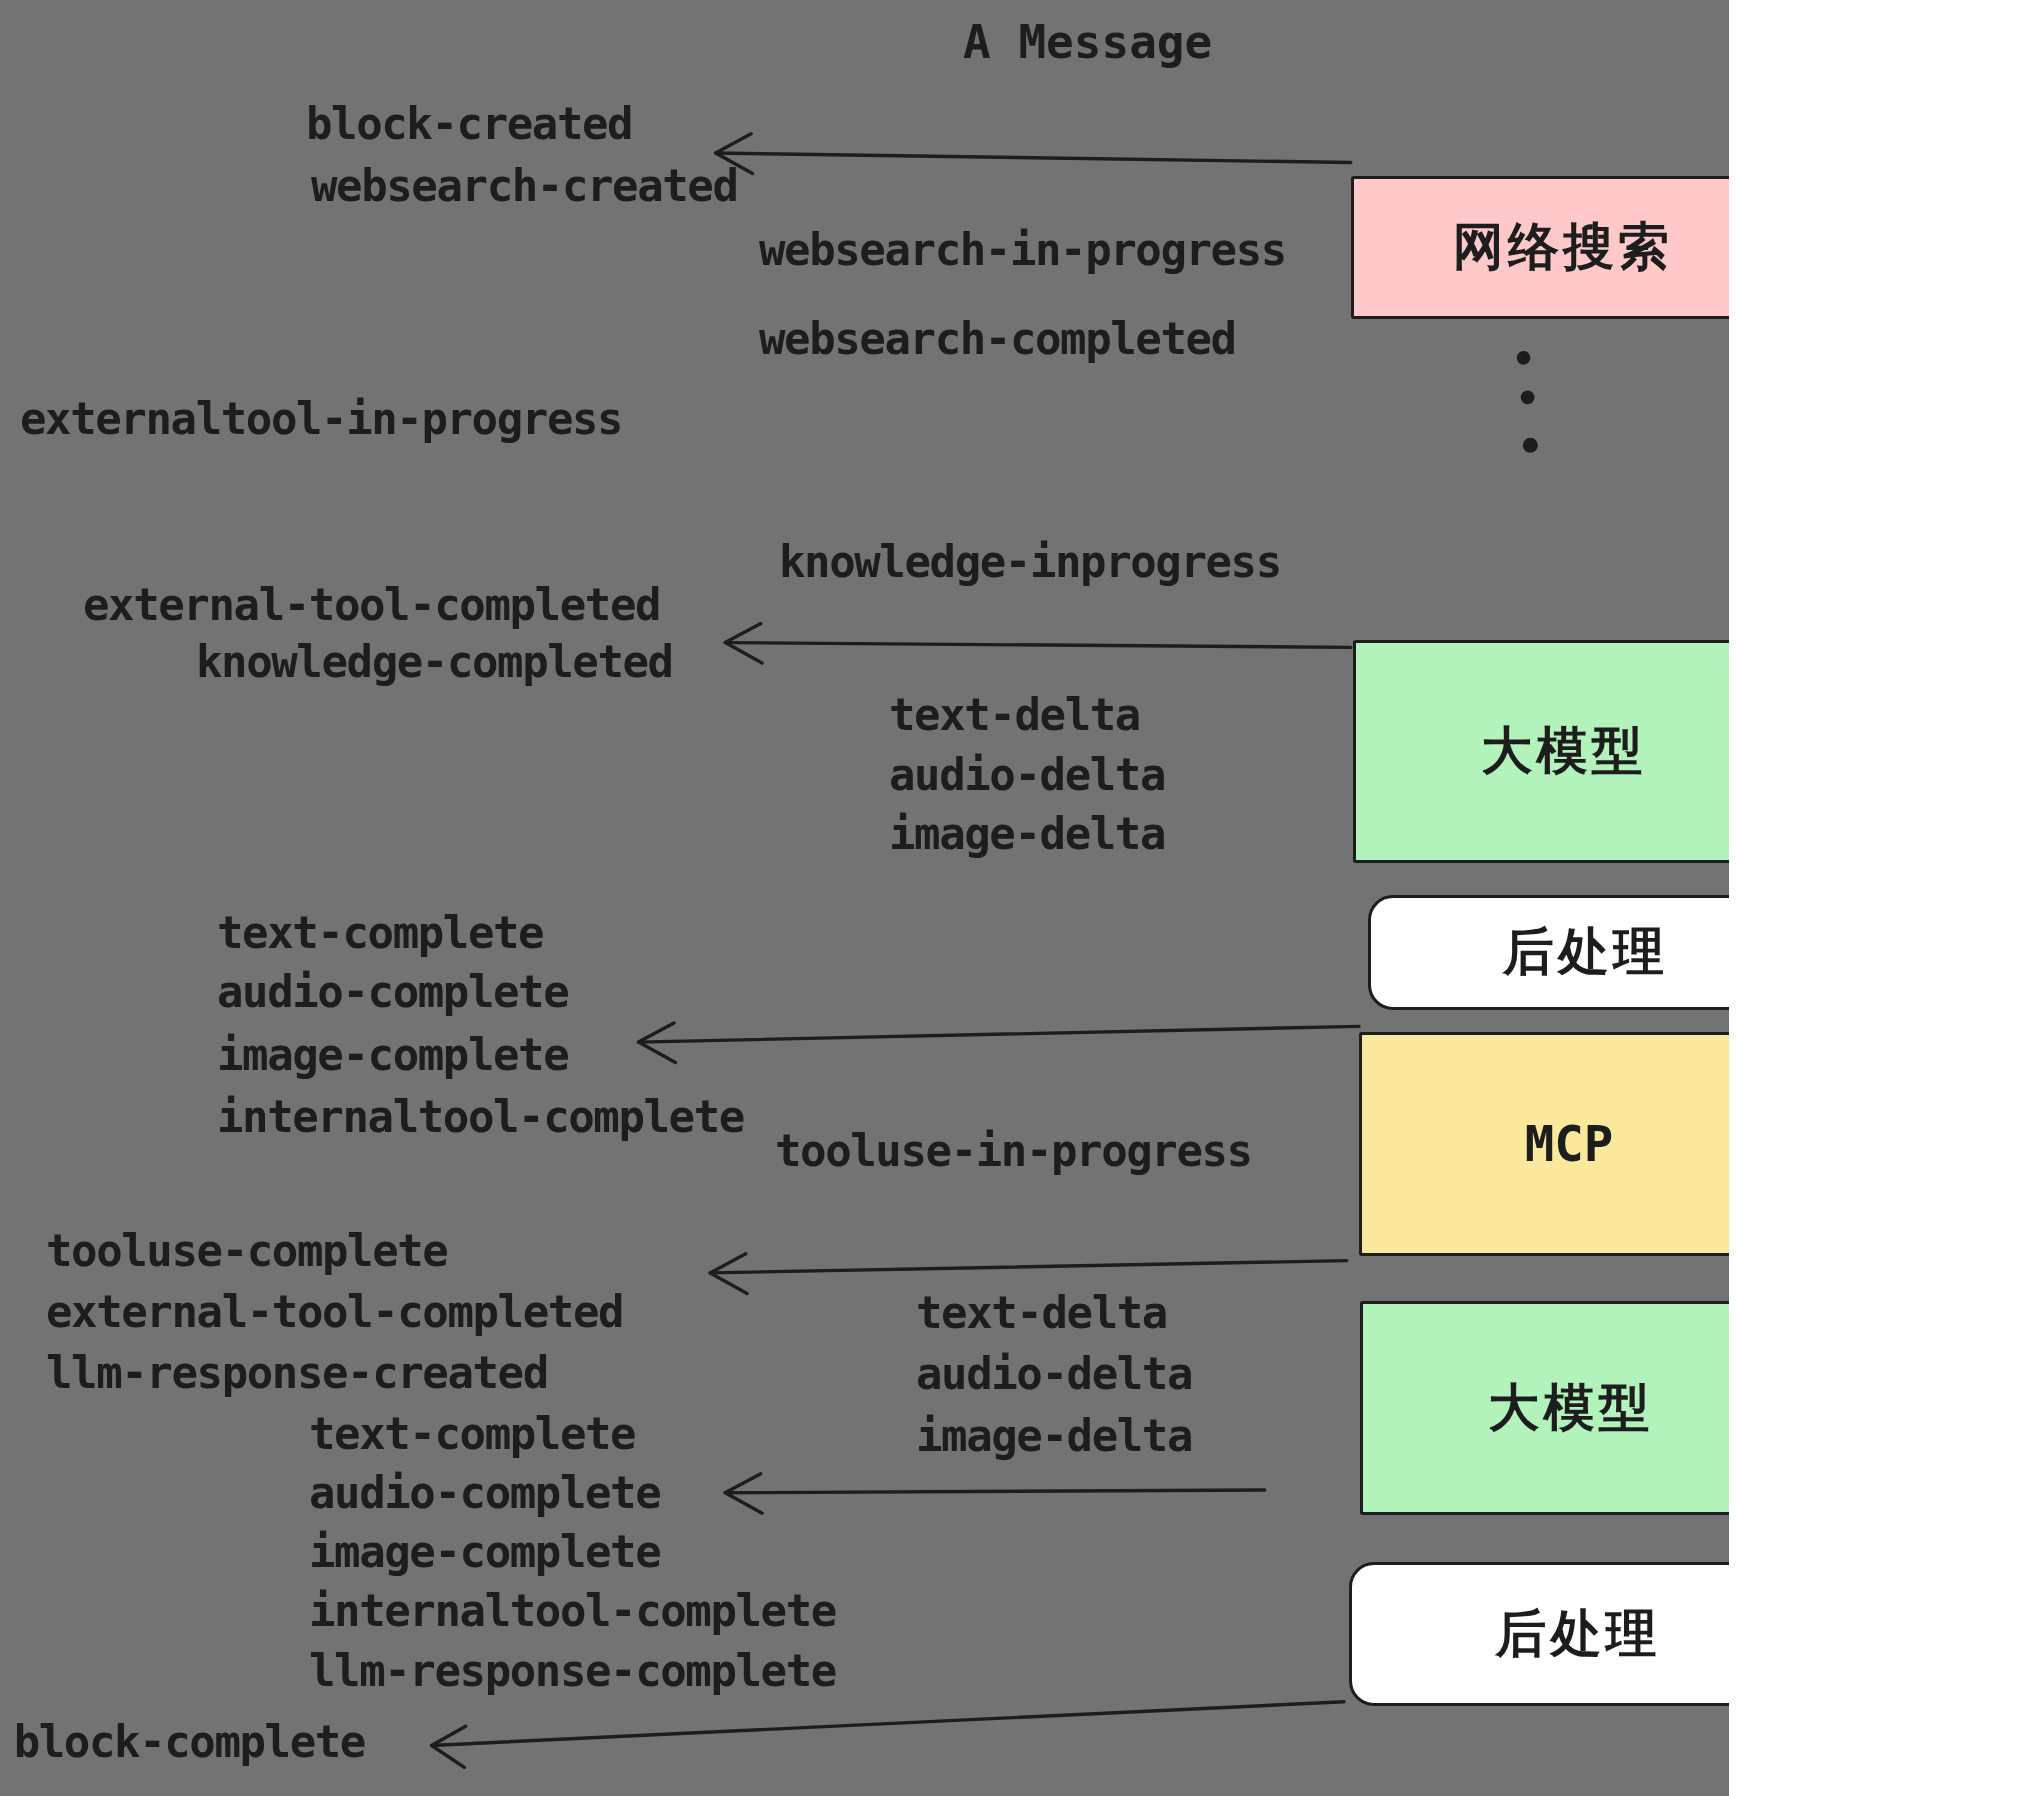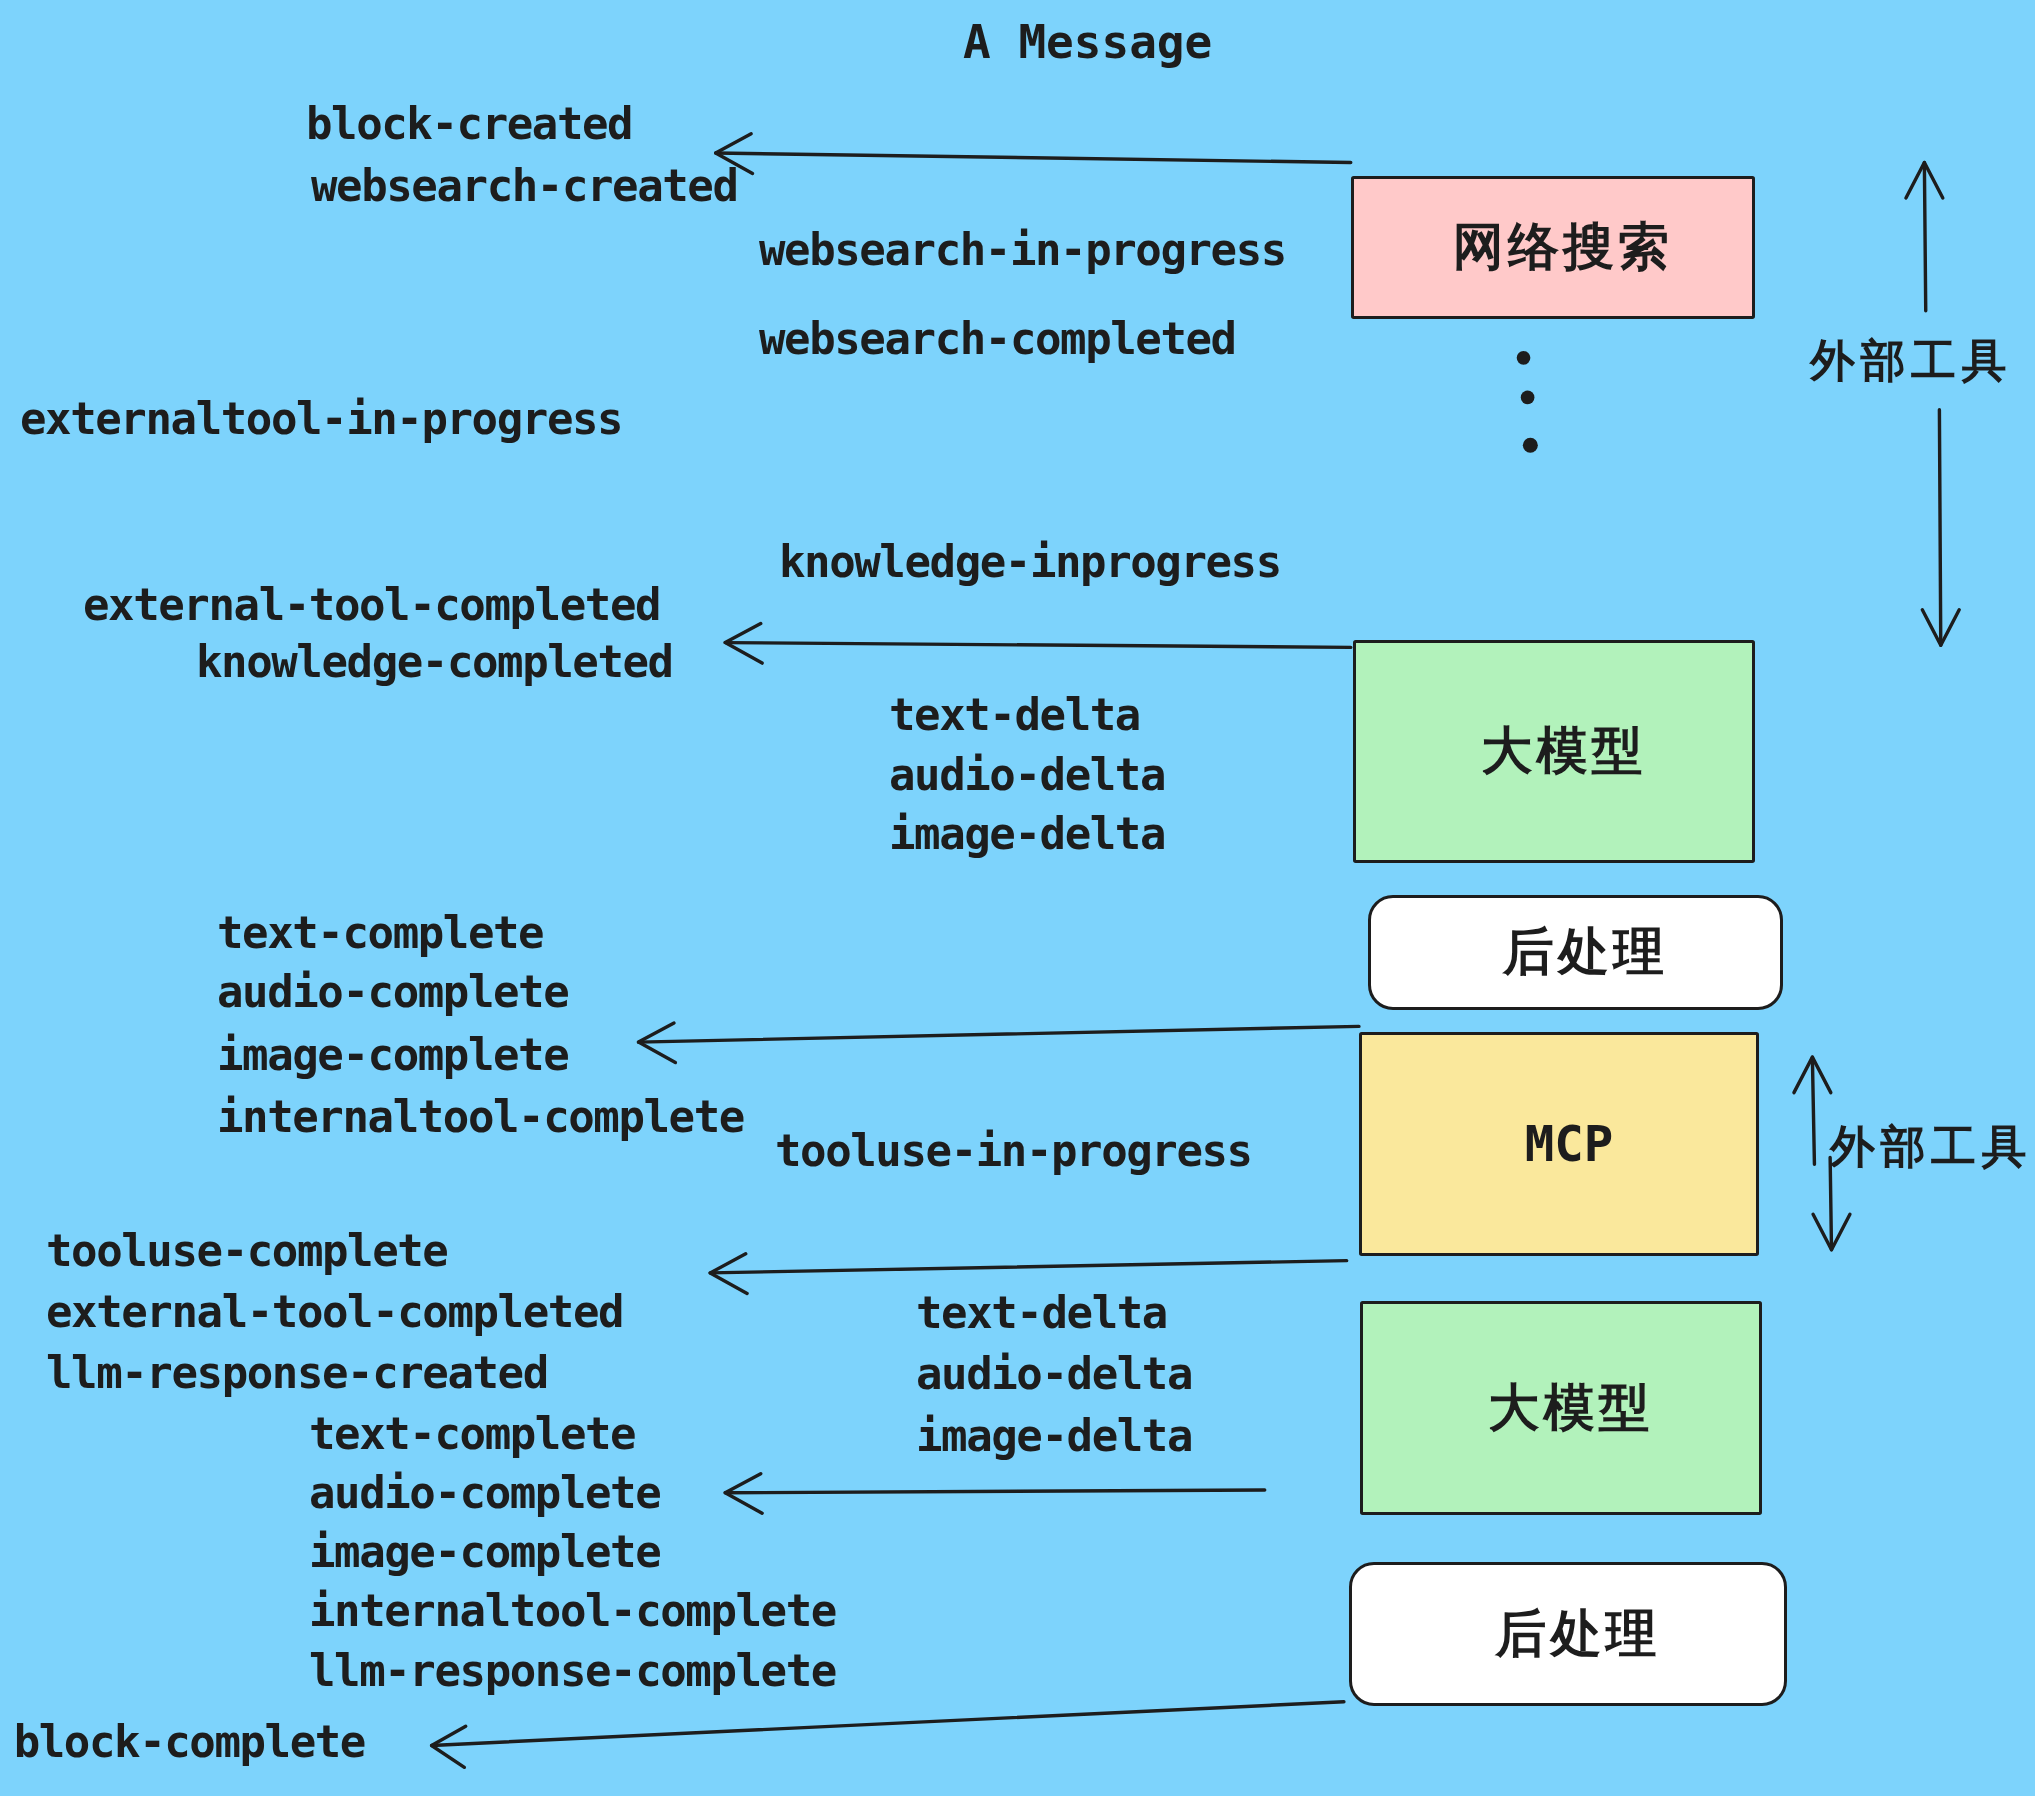--- a/index.html
+++ b/index.html
@@ -1,16 +1,16 @@
 <!DOCTYPE html>
 <html style="font-size:11px"><head>
 <meta charset="utf-8">
 <style>
   html,body{margin:0;padding:0;background:#ffffff;}
-  .canvas{position:relative;width:2035px;height:1796px;background:#7dd3fc;overflow:hidden;
+  .canvas{position:relative;width:1729px;height:1796px;background:#737373;overflow:hidden;
           font-family:"DejaVu Sans Mono", monospace;color:#1d1d1d;}
   .evt{position:absolute;font:700 44px/55px "DejaVu Sans Mono", monospace;
        color:#1d1d1d;white-space:nowrap;letter-spacing:-1.4px;}
   .title{position:absolute;font:700 46px/57px "DejaVu Sans Mono", monospace;
          color:#1d1d1d;white-space:nowrap;}
   .box{position:absolute;box-sizing:border-box;border:3.4px solid #1d1d1d;border-radius:2.7px;
        display:flex;align-items:center;justify-content:center;padding-left:20px;}
   .box-label{font:600 51px "DejaVu Sans", "Liberation Sans", sans-serif;
              color:#1d1d1d;letter-spacing:4.1px;white-space:nowrap;}
   .box-label-mono{font:700 49px "DejaVu Sans Mono", monospace;color:#1d1d1d;white-space:nowrap;}

